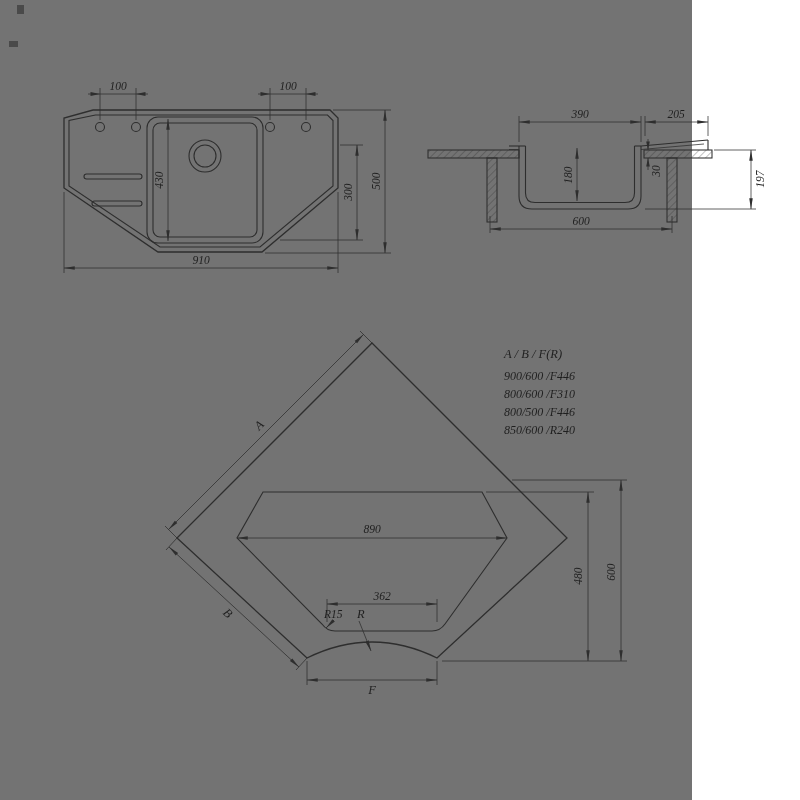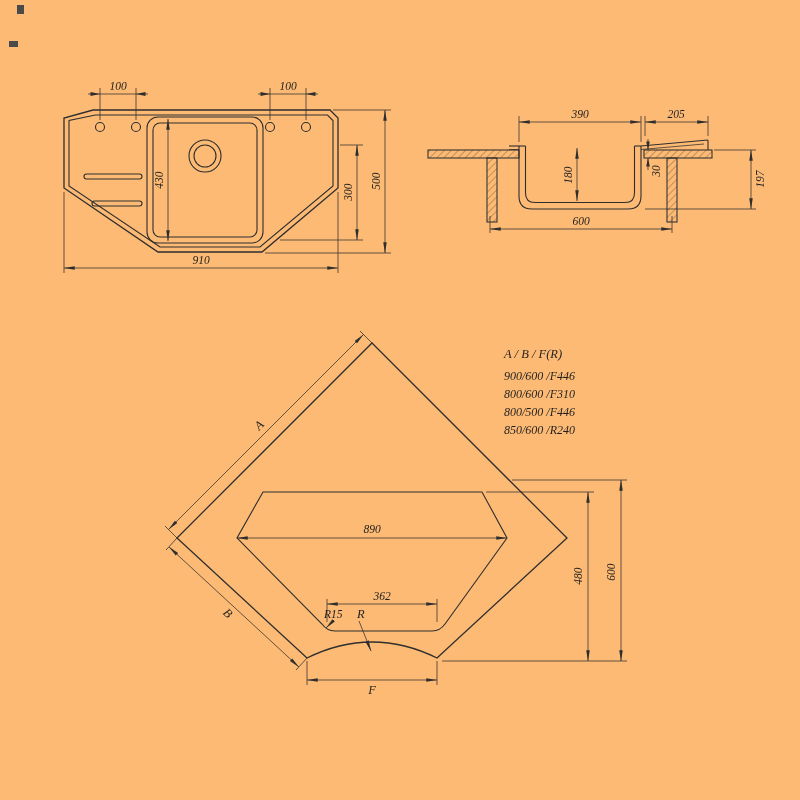--- a/index.html
+++ b/index.html
@@ -1,16 +1,16 @@
 <!DOCTYPE html>
 <html><head>
 <meta charset="utf-8">
 <style>
   html,body{margin:0;padding:0;background:#ffffff}
-  .stage{width:800px;height:800px;background:#fdba74;position:relative;
+  .stage{width:692px;height:800px;background:#737373;position:relative;
          font-family:"Liberation Serif","DejaVu Serif",serif}
   svg{display:block}
   .ln{stroke:#2e2e2e;fill:none;stroke-width:1.1;stroke-linejoin:miter;stroke-linecap:butt}
   .outline{stroke-width:1.3}
   .thin{stroke-width:0.75}
   .fillhatch{fill:url(#hatchP);stroke:#2e2e2e;stroke-width:1.05}
   .arrow{fill:#2e2e2e;stroke:none}
   text{fill:#1f1f1f;font-style:italic;font-family:"Liberation Serif","DejaVu Serif",serif}
   .dim{font-size:11.5px}
   .big{font-size:12.5px}

